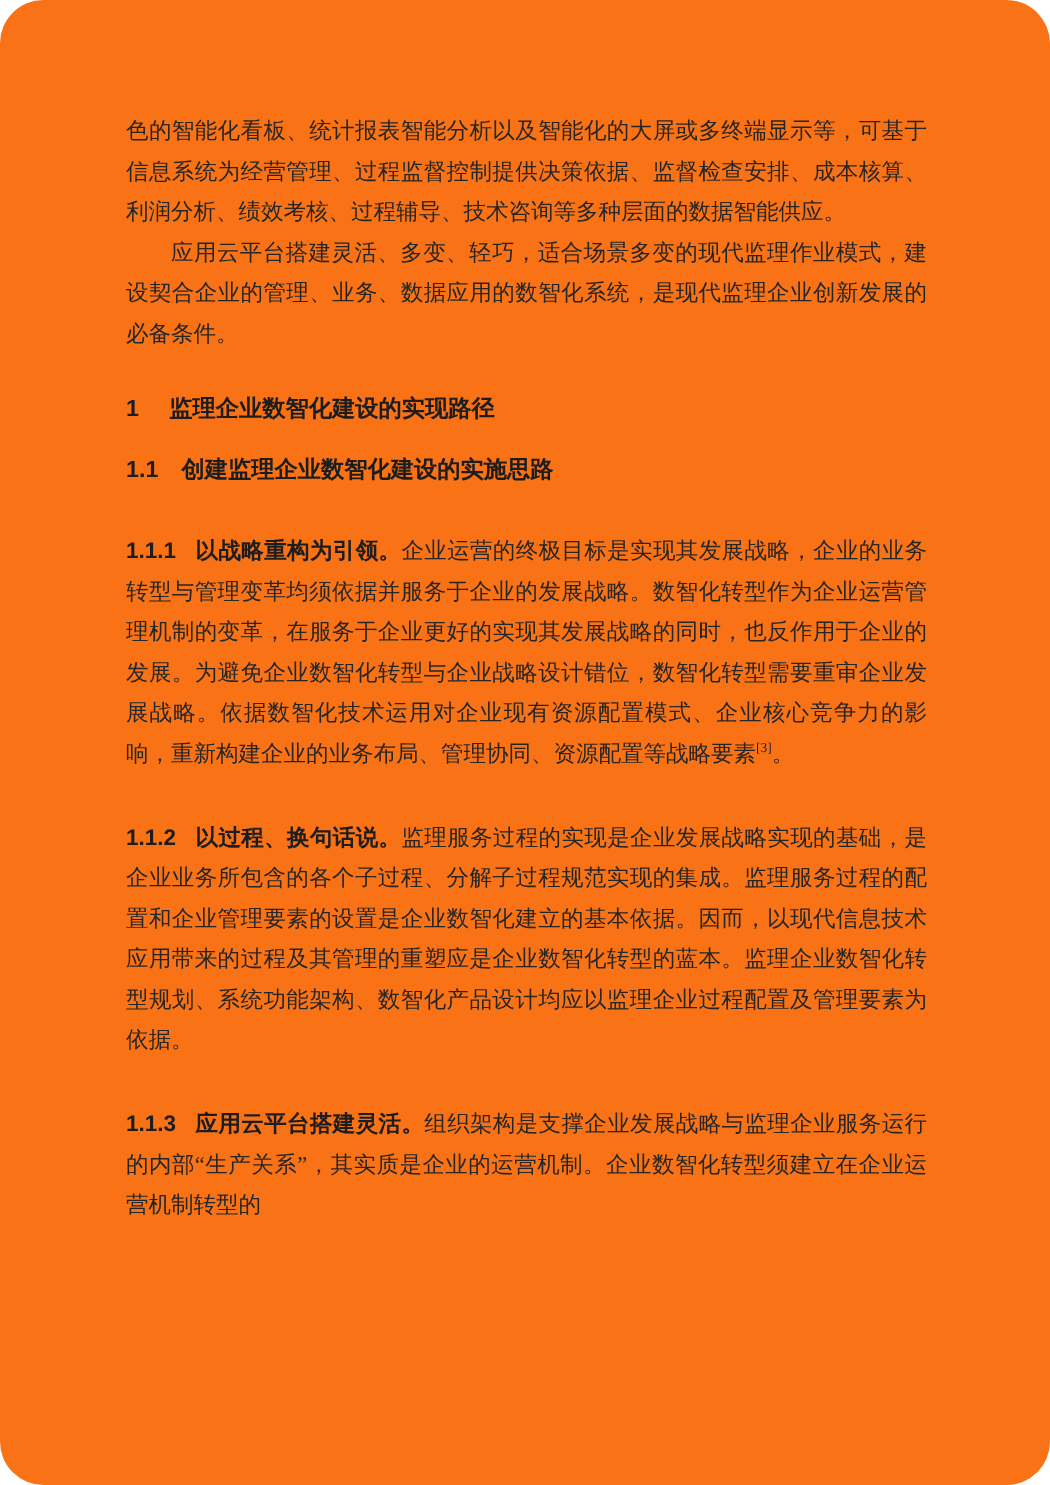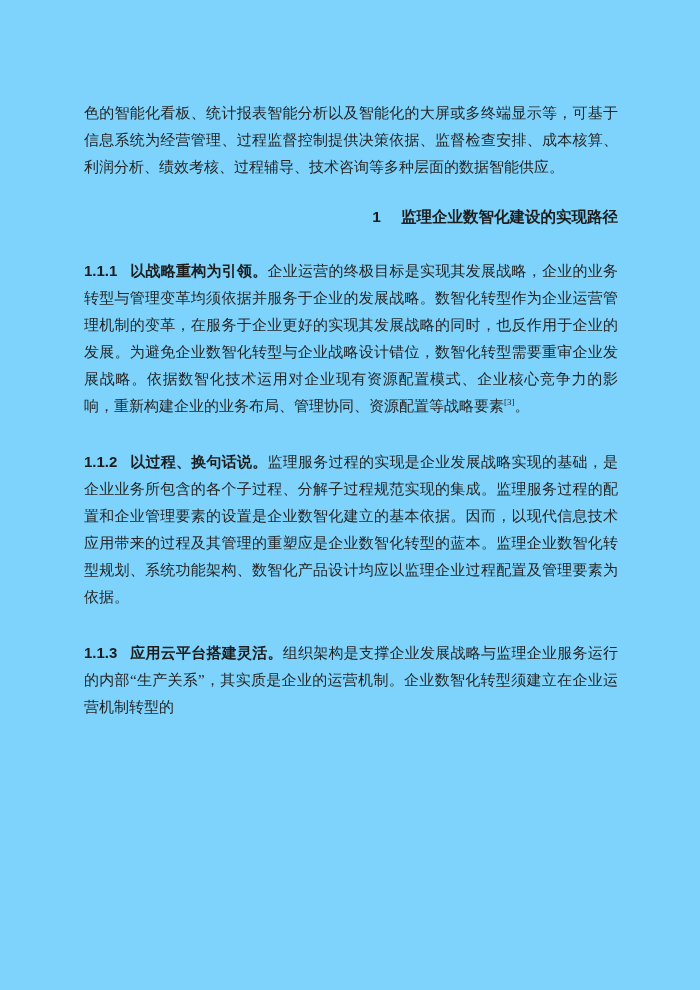--- a/index.html
+++ b/index.html
@@ -5,40 +5,41 @@
   html, body {
     margin: 0;
     padding: 0;
     background: #ffffff;
   }
   .page {
     position: relative;
     width: 700px;
     height: 990px;
     box-sizing: border-box;
-    background: #7dd3fc;
-    padding: 100px 82px 0 84px;
+    background: #f97316;
+    padding: 75px 82px 0 84px;
     color: #262626;
     font-family: "Liberation Serif", "DejaVu Serif", serif;
     font-size: 15px;
     line-height: 27px;
     text-align: justify;
     overflow: hidden;
+    border-radius: 29px;
   }
   p { margin: 0; }
   p.indent { text-indent: 2em; }
   sup.ref {
     font-size: 9px;
     line-height: 0;
     vertical-align: super;
   }
   .heading {
     font-family: "Liberation Sans", "DejaVu Sans", sans-serif;
     font-weight: bold;
-    text-align: right;
+    text-align: left;
     font-size: 15.5px;
     line-height: 25px;
     color: #1d1d1d;
   }
   .heading-l1 { margin-top: 23px; }
   .heading-l2 { margin-top: 16px; }
   .heading .num { margin-right: 1.3em; }
   .heading-l2 .num { margin-right: 1.0em; }
   p.numbered { margin-top: 28px; }
   .lead {
@@ -51,25 +52,31 @@
 </head>
 <body>
 
 <div class="page">
 
   <p class="body-par">
     <span>色的智能化看板、统计报表智能分析以及智能化的大屏或多终端显示等，可基于信息系统为经营管理、过程监督控制提供决策依据、监督检查安排、成本核算、利润分析、绩效考核、过程辅导、技术咨询等多种层面的数据智能供应。</span>
   </p>
 
 
+  <p class="body-par indent">
+    <span>应用云平台搭建灵活、多变、轻巧，适合场景多变的现代监理作业模式，建设契合企业的管理、业务、数据应用的数智化系统，是现代监理企业创新发展的必备条件。</span>
+  </p>
 
   <h2 class="heading heading-l1">
     <span class="num">1</span><span>监理企业数智化建设的实现路径</span>
   </h2>
 
+  <h3 class="heading heading-l2">
+    <span class="num">1.1</span><span>创建监理企业数智化建设的实施思路</span>
+  </h3>
 
   <p class="body-par numbered">
     <span class="lead"><span class="num">1.1.1</span><span>以战略重构为引领。</span></span><span>企业运营的终极目标是实现其发展战略，企业的业务转型与管理变革均须依据并服务于企业的发展战略。数智化转型作为企业运营管理机制的变革，在服务于企业更好的实现其发展战略的同时，也反作用于企业的发展。为避免企业数智化转型与企业战略设计错位，数智化转型需要重审企业发展战略。依据数智化技术运用对企业现有资源配置模式、企业核心竞争力的影响，重新构建企业的业务布局、管理协同、资源配置等战略要素</span><sup class="ref">[3]</sup><span>。</span>
   </p>
 
   <p class="body-par numbered">
     <span class="lead"><span class="num">1.1.2</span><span>以过程、换句话说。</span></span><span>监理服务过程的实现是企业发展战略实现的基础，是企业业务所包含的各个子过程、分解子过程规范实现的集成。监理服务过程的配置和企业管理要素的设置是企业数智化建立的基本依据。因而，以现代信息技术应用带来的过程及其管理的重塑应是企业数智化转型的蓝本。监理企业数智化转型规划、系统功能架构、数智化产品设计均应以监理企业过程配置及管理要素为依据。</span>
   </p>
 
   <p class="body-par numbered">

